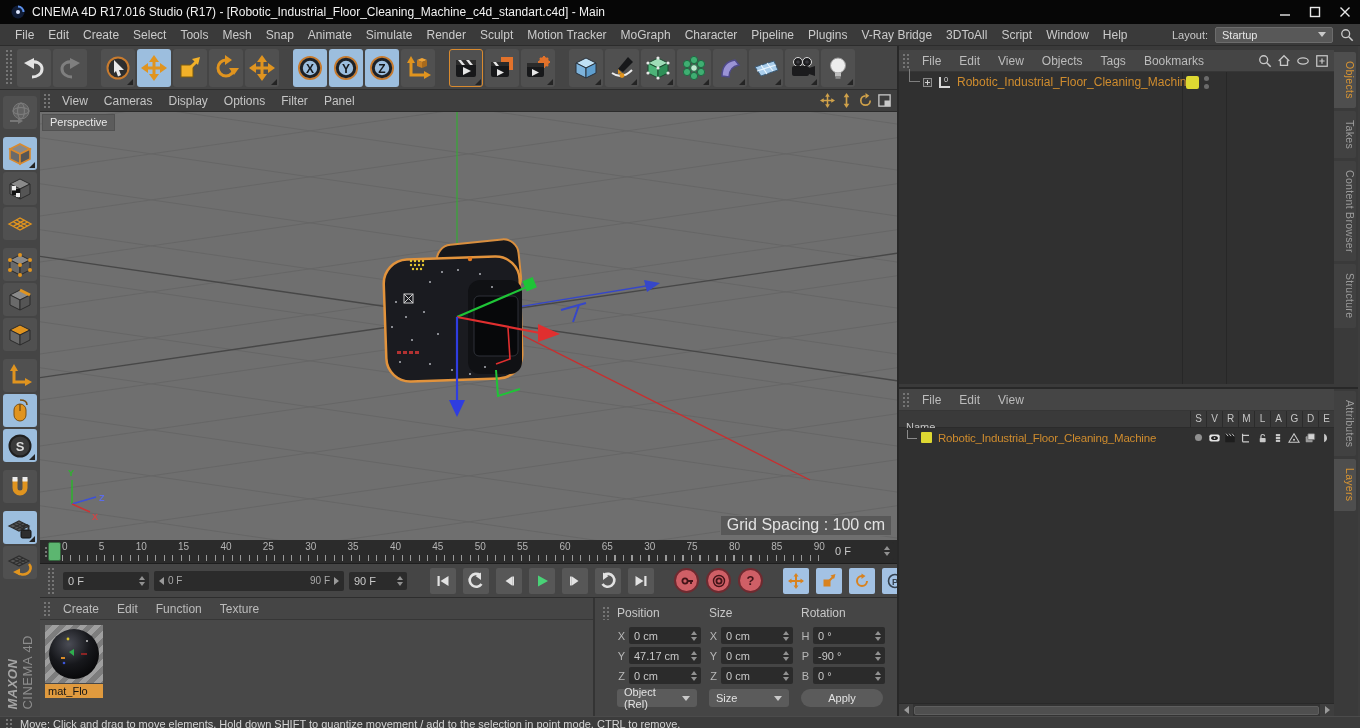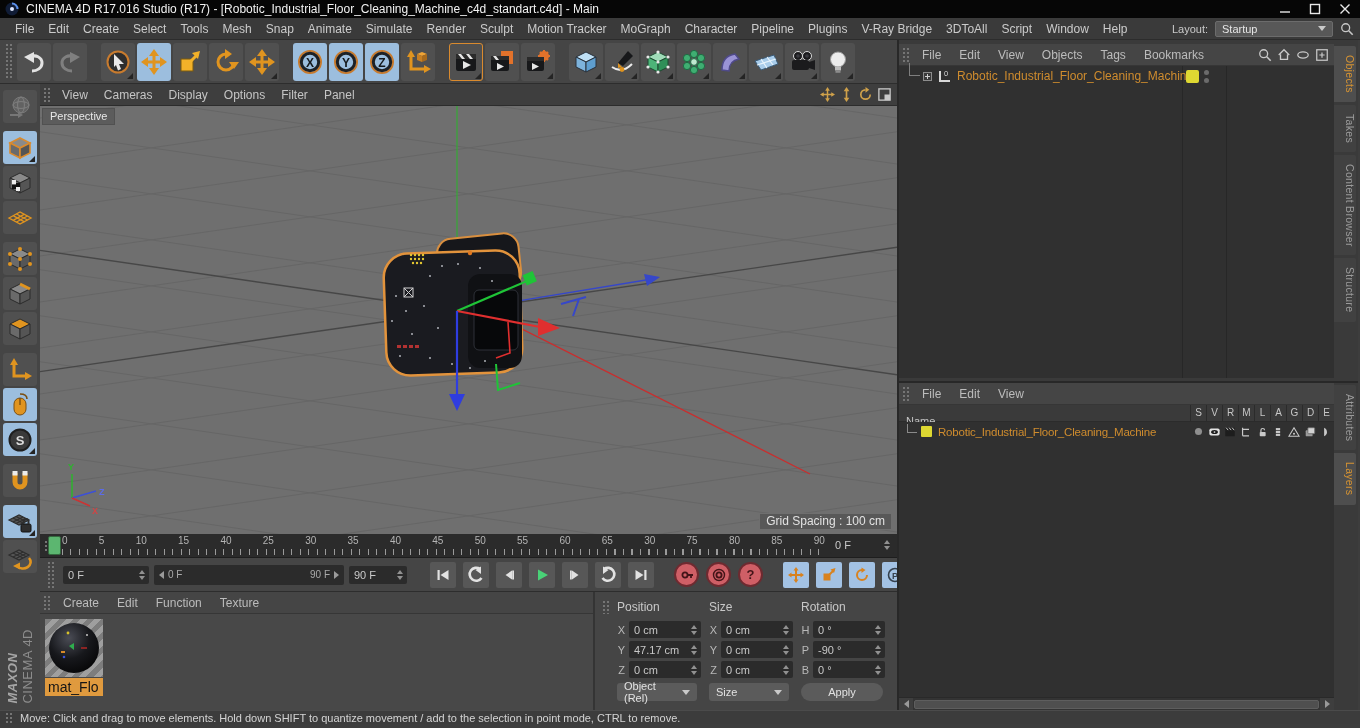--- a/index.html
+++ b/index.html
@@ -1,20 +1,20 @@
 <!DOCTYPE html>
 <html><head>
 <meta charset="utf-8">
 <style>
   * { margin:0; padding:0; box-sizing:border-box; user-select:none; }
   html,body { width:1360px; height:728px; overflow:hidden; }
   body { background:#3d3d3d; font-family:"Liberation Sans",sans-serif; color:#ccc; position:relative; }
 
   
-  .titlebar { height:18px; background:#060606; display:flex; align-items:center; padding-left:5px; gap:7px; }
+  .titlebar { height:24px; background:#060606; display:flex; align-items:center; padding-left:11px; gap:7px; }
   .titlebar .title { font-size:12px; color:#f2f2f2; white-space:nowrap; }
   .winbtns { margin-left:auto; display:flex; }
   .winbtn { width:30px; height:22px; display:flex; align-items:center; justify-content:center; }
 
   
   .menubar { height:22px; background:#3a3a3a; border-bottom:1px solid #2c2c2c; display:flex; align-items:center; font-size:12px; color:#cbcbcb; padding-left:8px; }
   .menubar .menu-item { padding:0 7px; white-space:nowrap; }
   .layout-wrap { margin-left:auto; display:flex; align-items:center; gap:7px; padding-right:6px; font-size:11px; color:#c9c9c9; }
   .layout-select { width:118px; height:16px; background:#585858; border:1px solid #6c6c6c; border-radius:2px; font-size:11px; color:#e6e6e6; display:flex; align-items:center; padding:0 6px; }
   .dd-arrow { width:0; height:0; border-left:4px solid transparent; border-right:4px solid transparent; border-top:5px solid #c9c9c9; margin-left:auto; }
@@ -43,21 +43,21 @@
   .brand .cine { color:#8d8d8d; }
 
   .center-col { width:857px; display:flex; flex-direction:column; }
   .vp-menu { height:22px; background:#3e3e3e; border-bottom:1px solid #2c2c2c; display:flex; align-items:center; font-size:12px; color:#c5c5c5; }
   .vp-menu .menu-item { padding:0 8px; }
   .vp-icons { margin-left:auto; display:flex; gap:4px; padding-right:5px; }
 
   .vp-canvas { position:relative; height:428px; background:#6f6f6f; overflow:hidden; }
   .layer { position:absolute; left:0; top:0; }
   .vp-label { position:absolute; top:2px; left:2px; background:#5c5c5c; border:1px solid #515151; padding:1px 7px 2px; font-size:11px; color:#e8e8e8; }
-  .grid-label { position:absolute; bottom:4px; right:5px; background:#585858; border:1px solid #6f6f6f; padding:0 6px 1px; font-size:12px; color:#e2e2e2; }
+  .grid-label { position:absolute; bottom:4px; right:5px; background:#585858; border:1px solid #6f6f6f; padding:0 6px 1px; font-size:16px; color:#e2e2e2; }
 
   .ruler { height:24px; background:#2b2b2b; border-bottom:1px solid #1e1e1e; position:relative; }
   .ruler .handle { position:absolute; left:1px; top:3px; bottom:3px; }
   .playhead { position:absolute; left:8px; top:2px; width:13px; height:19px; background:#5cb670; border:1px solid #35693f; border-radius:2px; }
   .ruler-labels { position:absolute; left:22px; right:72px; top:1px; display:flex; justify-content:space-between; font-size:10px; color:#b5b5b5; }
   .ruler-ticks { position:absolute; left:22px; right:72px; bottom:2px; height:6px; background:repeating-linear-gradient(90deg,#9a9a9a 0 1px,transparent 1px 8.5px); }
   .frame-field { position:absolute; right:3px; top:2px; width:64px; }
 
   .field { background:#2b2b2b; border-radius:2px; height:18px; display:flex; align-items:center; font-size:11px; color:#c9c9c9; padding-left:5px; }
   .spin { margin-left:auto; width:12px; display:flex; flex-direction:column; align-items:center; gap:2px; padding-right:2px; }
@@ -76,21 +76,21 @@
 
   .bottom-row { flex:1; display:flex; }
   .panel-menu { height:22px; display:flex; align-items:center; font-size:12px; color:#bcbcbc; background:#454545; border-bottom:1px solid #363636; }
   .panel-menu .menu-item { padding:0 9px; }
   .panel-icons { margin-left:auto; display:flex; gap:5px; padding-right:5px; align-items:center; }
 
   .matman { width:555px; border-right:2px solid #343434; display:flex; flex-direction:column; }
   .mat-body { flex:1; position:relative; background:#484848; }
   .mat-item { position:absolute; left:5px; top:5px; width:58px; }
   .mat-thumb { width:58px; height:58px; background:repeating-linear-gradient(135deg,#7d7d7d 0 5px,#9f9f9f 5px 10px); display:flex; align-items:center; justify-content:center; }
-  .mat-name { margin-top:1px; background:#e09a3e; color:#151515; font-size:14px; padding:1px 3px; white-space:nowrap; }
+  .mat-name { margin-top:1px; background:#e09a3e; color:#151515; font-size:11px; padding:1px 3px; white-space:nowrap; }
 
   .coords { flex:1; background:#454545; font-size:11px; padding:2px 4px 0 4px; }
   .coords-header { display:grid; grid-template-columns:18px 92px 92px 1fr; color:#c8c8c8; font-size:12px; padding:3px 0 4px 0; align-items:center; }
   .coords-grid { display:grid; grid-template-columns:18px 92px 92px 1fr; row-gap:3px; }
   .cfield { display:flex; align-items:center; gap:3px; padding-right:8px; }
   .cfield .lbl { width:9px; color:#b8b8b8; text-align:center; flex:none; }
   .cfield .field { flex:1; height:17px; }
   .coords-footer { display:grid; grid-template-columns:18px 92px 92px 1fr; margin-top:5px; }
   .dd { height:18px; background:#5b5b5b; border-radius:3px; display:flex; align-items:center; font-size:11px; color:#e2e2e2; padding:0 7px; margin-right:12px; }
   .apply-btn { height:18px; background:#5b5b5b; border-radius:9px; text-align:center; line-height:18px; color:#e2e2e2; margin-right:10px; font-size:11px; }

